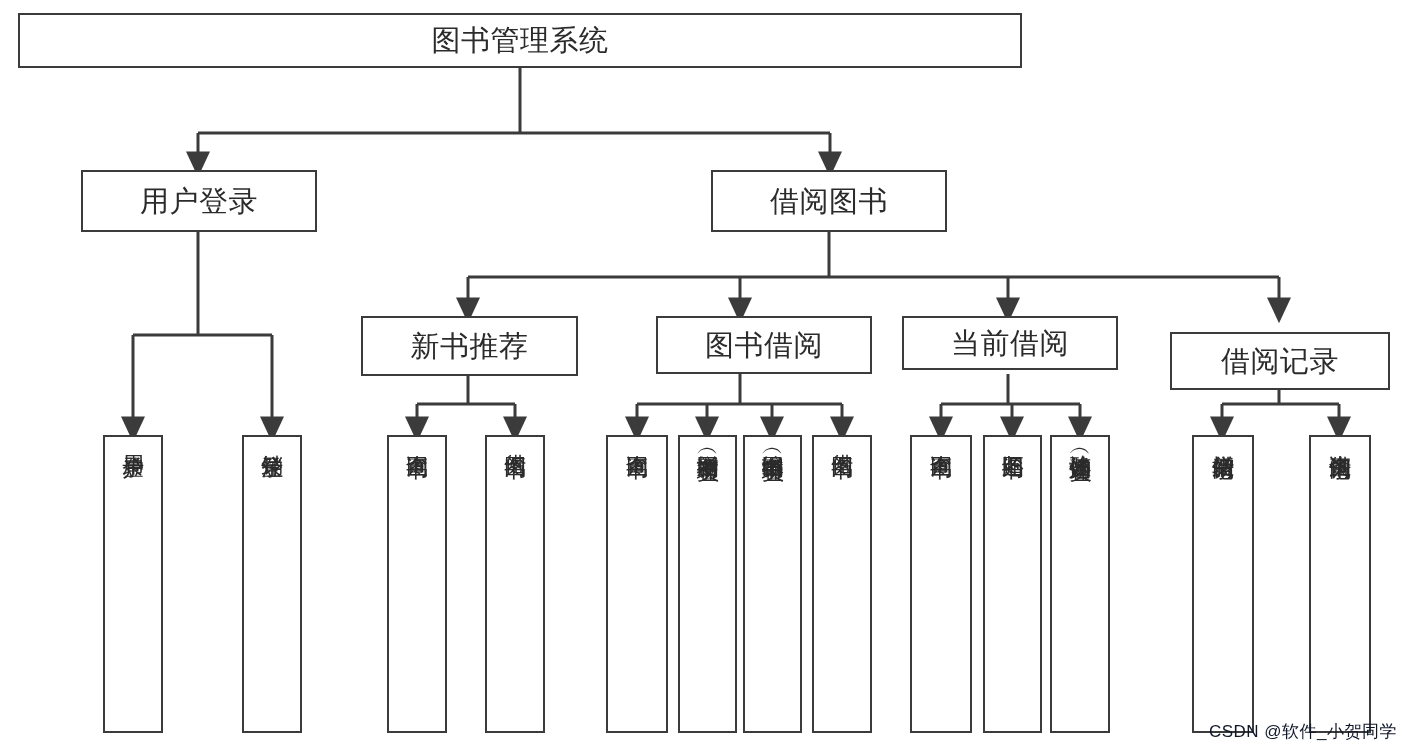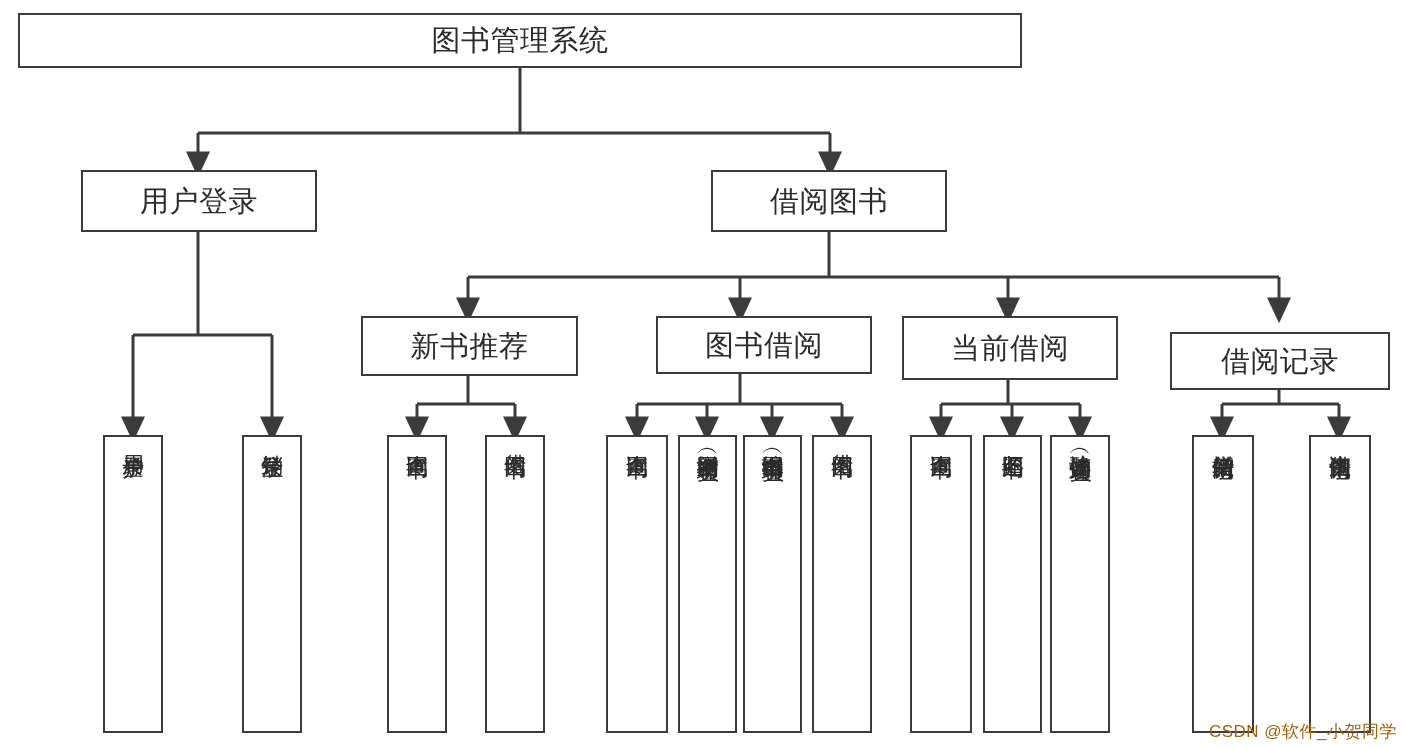--- a/index.html
+++ b/index.html
@@ -57,21 +57,21 @@
     line-height: 1.30;
     letter-spacing: 1px;
     white-space: normal;
     max-height: 100%;
   }
   .watermark {
     position: absolute;
     right: 8px;
     bottom: 4px;
     font-size: 17px;
-    color: #a16207;
+    color: #0f172a;
     z-index: 3;
     white-space: nowrap;
     letter-spacing: 0.5px;
   }
 </style>
 </head>
 <body>
 
 <div id="canvas">
 
@@ -138,21 +138,21 @@
       </div>
     </div>
 
   <div id="level3-container">
       <div class="node horizontal" style="left: 361px; top: 316px; width: 217px; height: 60px;">
         <span class="node-label">新书推荐</span>
       </div>
       <div class="node horizontal" style="left: 632px; top: 316px; width: 216px; height: 58px; margin-left: 24px;">
         <span class="node-label">图书借阅</span>
       </div>
-      <div class="node horizontal" style="left: 902px; top: 316px; width: 216px; height: 64px;">
+      <div class="node horizontal" style="left: 902px; top: 316px; width: 216px; height: 54px;">
         <span class="node-label">当前借阅</span>
       </div>
       <div class="node horizontal" style="left: 1170px; top: 332px; width: 220px; height: 58px;">
         <span class="node-label">借阅记录</span>
       </div>
     </div>
 
   <div id="leaf-container">
       <div class="node vertical" style="left: 103px; top: 435px; width: 60px; height: 298px;">
         <span class="node-label">用户登录</span>

